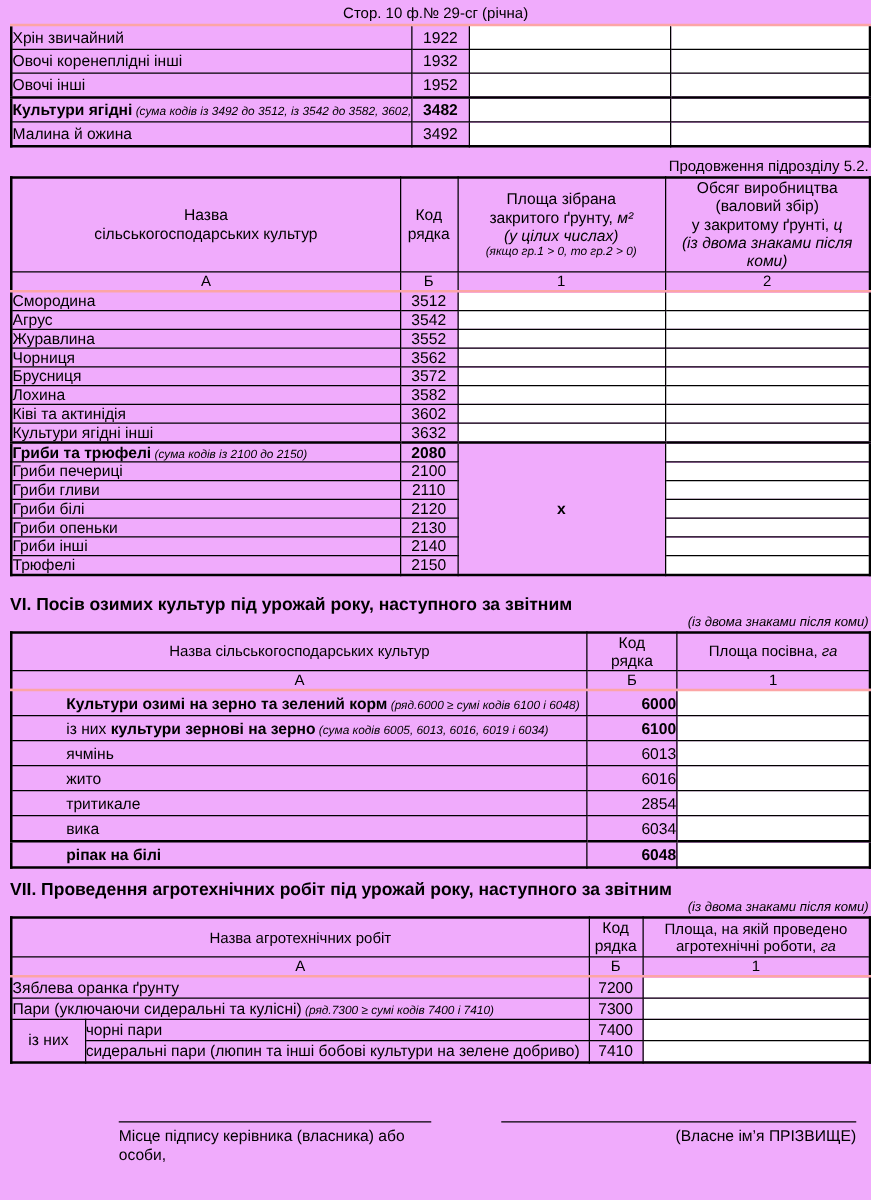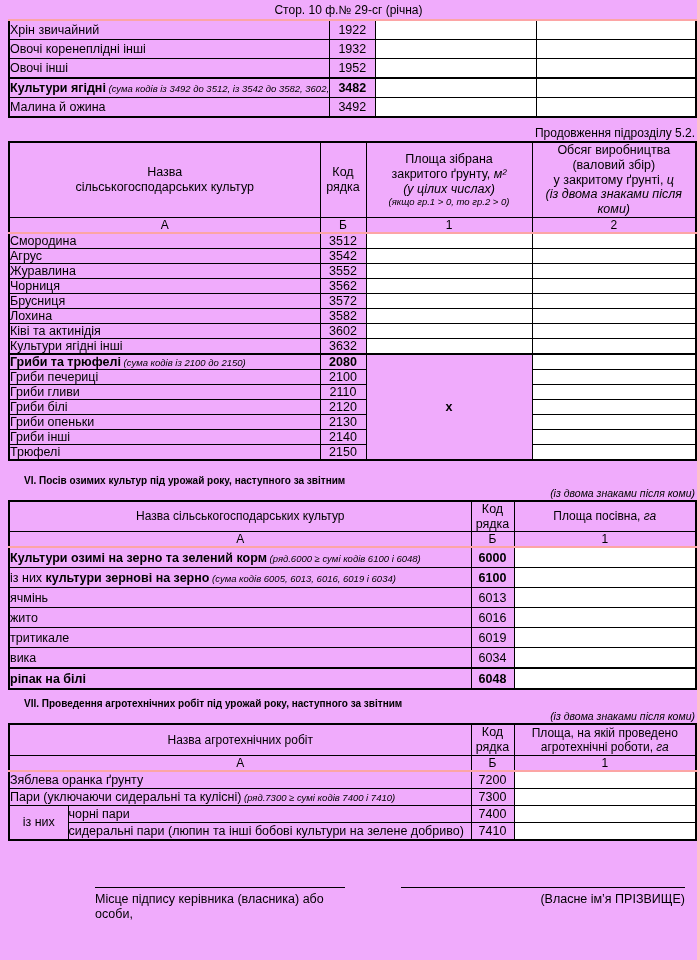--- a/index.html
+++ b/index.html
@@ -17,33 +17,33 @@
   .code-cell { text-align:center; }
   .bold { font-weight:bold; }
   .it { font-style:italic; }
   .sm { font-size:9.5px; }
   .note { font-style:italic; font-size:9.5px;text-align:right; }
   .thick-top td { border-top:2px solid #000; }
   .form-table tbody tr:first-child td { border-top:2px solid #fca5a5; }
 
   .t1 td { height:18px; }
   .t2 tbody td { height:14px; }
-  .t6 tbody td { height:19px; }
+  .t6 tbody td { height:19px;padding-left:43px; }
   .t7 tbody td { height:16px; }
 
   .hdr { text-align:center; vertical-align:middle; font-size:11.5px; line-height:1.18; padding:2px 1px; }
   .pre { white-space:pre-line; }
   .desig td { height:13px; font-size:12px; text-align:center; }
 
   .x-cell { border:2px solid #000; text-align:center; vertical-align:middle; font-size:13px; }
   .group-cell { text-align:center; vertical-align:middle; }
   .val-cell { background:#fff; }
 
   .continuation { width:687px; margin:8px 0 1px 8px; text-align:right; font-size:12px; }
-  .section-title { font-size:10px; font-weight:bold; margin-left:24px; }
+  .section-title { font-size:14px; font-weight:bold; margin-left:8px; }
   #s6-title { margin-top:14px; }
   #s7-title { margin-top:8px; }
   .right-note { width:687px; margin:1px 0 1px 8px; text-align:right; font-size:10.5px; font-style:italic; }
 
   .footer { margin-top:36px; }
   .sig-row { display:flex; }
   .sig-left { margin-left:95px; width:250px; }
   .sig-right { margin-left:56px; width:284px; text-align:center; }
   .uline { height:10px; border-bottom:1px solid #000; margin-bottom:4px; }
   .sig-caption { font-size:12.5px; line-height:1.25; }
@@ -258,21 +258,21 @@
           <td class="code-cell"><span>6013</span></td>
           <td class="val-cell"></td>
         </tr>
         <tr>
           <td class="name-cell lvl2"><span>жито</span></td>
           <td class="code-cell"><span>6016</span></td>
           <td class="val-cell"></td>
         </tr>
         <tr>
           <td class="name-cell lvl2"><span>тритикале</span></td>
-          <td class="code-cell"><span>6019</span></td>
+          <td class="code-cell"><span>2854</span></td>
           <td class="val-cell"></td>
         </tr>
         <tr>
           <td class="name-cell lvl2"><span>вика</span></td>
           <td class="code-cell"><span>6034</span></td>
           <td class="val-cell"></td>
         </tr>
         <tr class="thick-top">
           <td class="name-cell lvl0"><span class="bold">ріпак на білі</span></td>
           <td class="code-cell bold"><span>6048</span></td>

